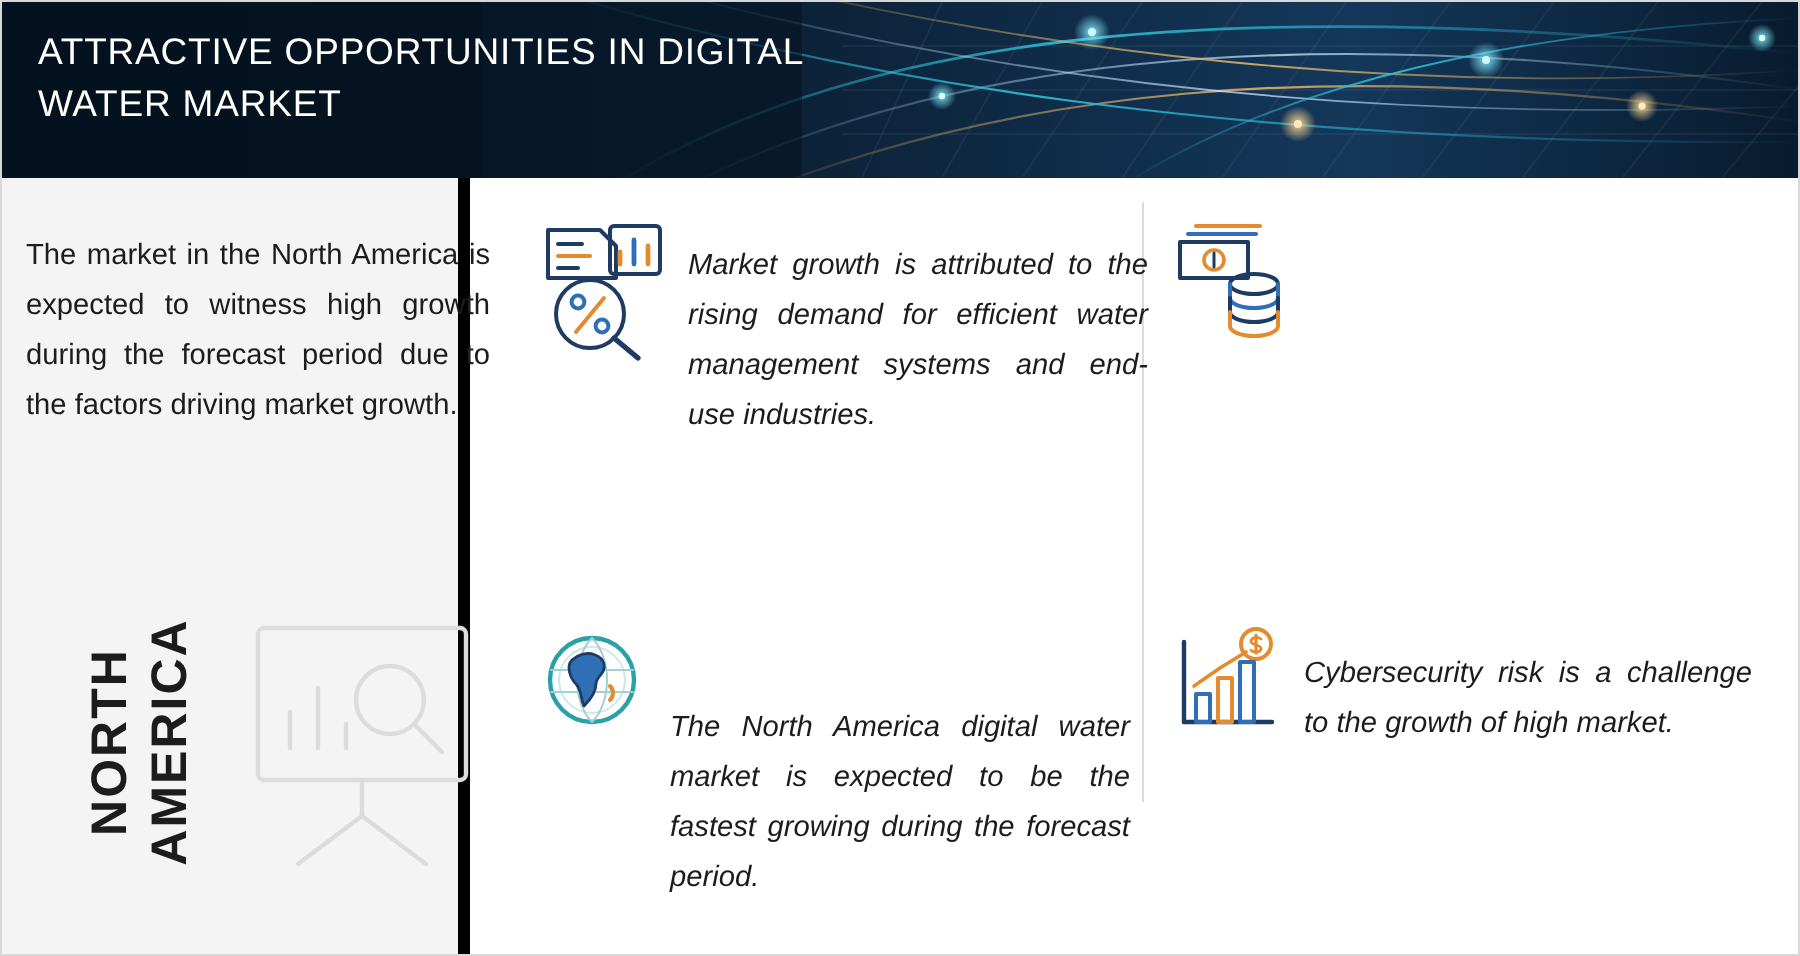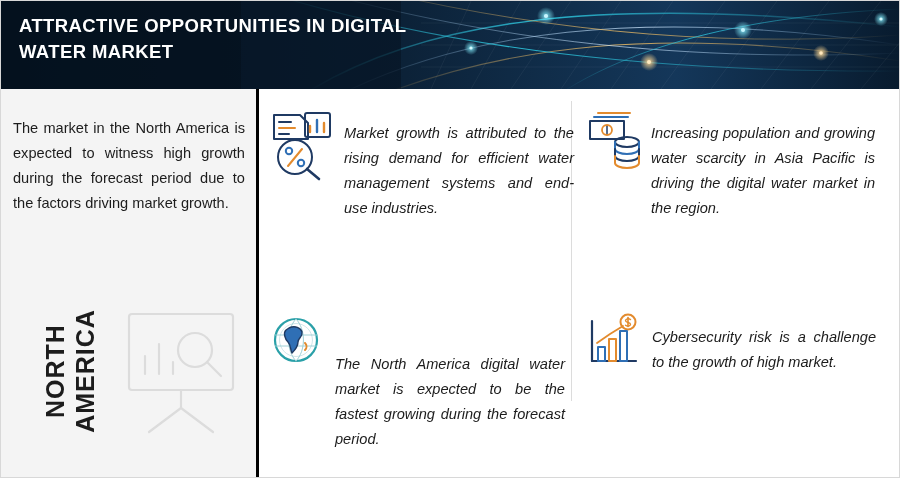--- a/index.html
+++ b/index.html
@@ -33,36 +33,36 @@
     position: absolute;
     left: 0; top: 0;
   }
   .banner-title {
     position: absolute;
     left: 18px;
     top: 12px;
     width: 430px;
     color: #ffffff;
     font-size: 18.5px;
-    font-weight: bold;
+    font-weight: normal;
     letter-spacing: 0.4px;
     line-height: 26px;
     text-transform: uppercase;
     z-index: 5;
   }
 
   
   .left-panel {
     position: absolute;
     left: 0;
     top: 88px;
-    width: 258px;
+    width: 234px;
     height: 390px;
     background: #f4f4f4;
-    border-right: 3px solid #000000;
+    border-right: 6px solid #000000;
     box-sizing: border-box;
   }
   .left-text {
     position: absolute;
     left: 12px;
     top: 27px;
     width: 232px;
     font-size: 14.6px;
     line-height: 25px;
     color: #1c1c1c;
@@ -284,21 +284,20 @@
           <circle cx="21" cy="21" r="5" stroke="#e38b2e" stroke-width="1.8"></circle>
           <path d="M21 17.5 v7" stroke="#1f3a63" stroke-width="1.5"></path>
 
           <ellipse cx="41" cy="33" rx="12" ry="5" stroke="#1f3a63" stroke-width="2"></ellipse>
           <path d="M29 33 v7 a12 5 0 0 0 24 0 v-7" stroke="#2f6fb5" stroke-width="2"></path>
           <path d="M29 40 v7 a12 5 0 0 0 24 0 v-7" stroke="#1f3a63" stroke-width="2"></path>
           <path d="M29 47 v7 a12 5 0 0 0 24 0 v-7" stroke="#e38b2e" stroke-width="2"></path>
         </g>
       </svg>
     </div>
-    <div class="cell-text">Increasing population and growing water scarcity in Asia Pacific is driving the digital water market in the region.</div>
   </div>
 
   <div class="cell" id="cell-3">
     <div class="icon-wrap">
       <svg width="54" height="54" viewBox="0 0 54 54">
         <g fill="none" stroke-linecap="round" stroke-linejoin="round">
           <circle cx="27" cy="27" r="21" stroke="#2aa0a8" stroke-width="2.2"></circle>
           <circle cx="27" cy="27" r="16.5" stroke="#cfe6ea" stroke-width="1"></circle>
           <path d="M6.5 22 h41" stroke="#9fd0d6" stroke-width="1"></path>
           <path d="M6.5 33 h41" stroke="#9fd0d6" stroke-width="1"></path>

